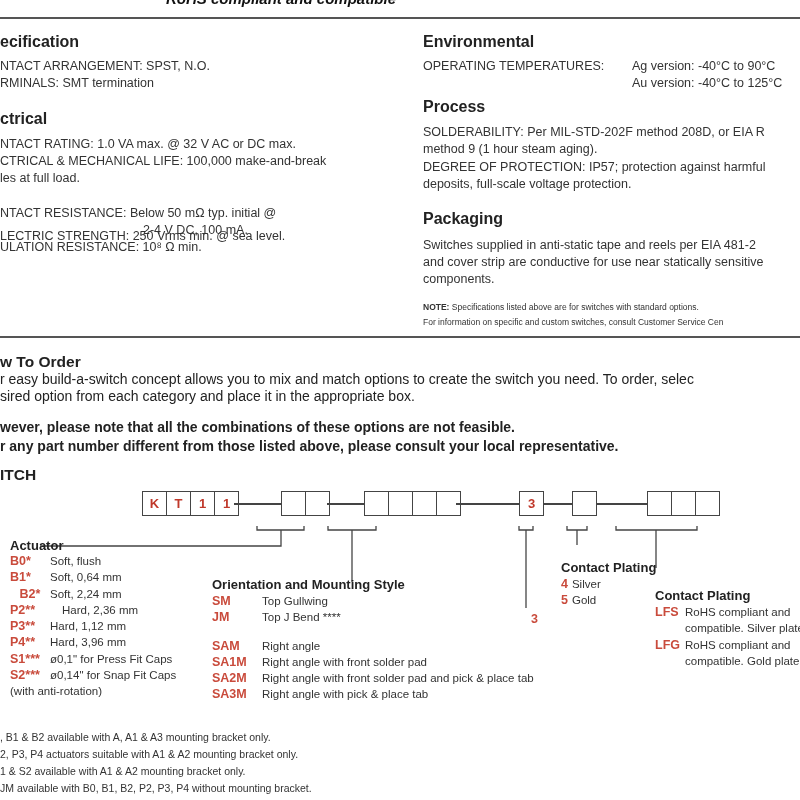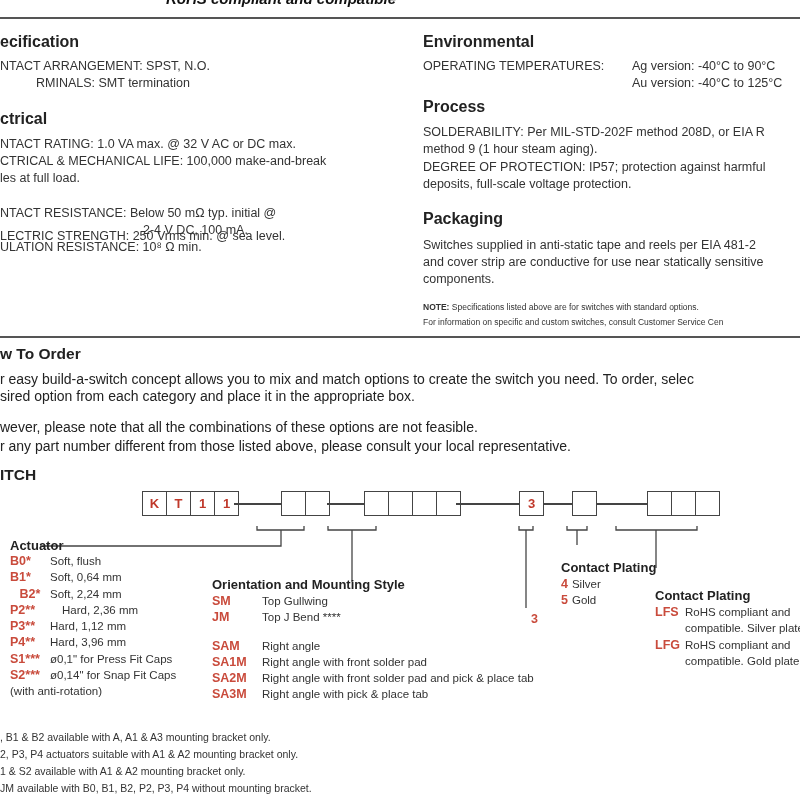--- a/index.html
+++ b/index.html
@@ -5,39 +5,39 @@
   html,body{margin:0;padding:0;background:#fff;}
   body{width:800px;height:800px;position:relative;overflow:hidden;font-family:"Liberation Sans",sans-serif;color:#222;}
   .abs{position:absolute;white-space:nowrap;}
   .top-title{left:166px;top:-10px;font-size:15px;font-weight:bold;font-style:italic;color:#111;}
   .rule{position:absolute;left:0;width:800px;height:2px;background:#555;}
   .h2{font-size:16px;font-weight:bold;color:#222;}
   .body{font-size:12.5px;color:#333;line-height:17px;}
   .note{font-size:8.5px;color:#333;line-height:15px;}
   .h-order{font-size:15.5px;font-weight:bold;color:#222;}
   .order-text{font-size:14px;color:#222;line-height:17px;}
-  .order-bold{font-size:14px;font-weight:normal;color:#222;line-height:19px;}
+  .order-bold{font-size:14px;font-weight:bold;color:#222;line-height:19px;}
   .box-group{position:absolute;display:flex;top:491px;height:25px;}
   .box{width:23px;height:23px;border:1px solid #444;margin-left:-1px;display:flex;align-items:center;justify-content:center;font-weight:bold;font-size:13px;color:#c0392b;background:#fff;}
   .box:first-child{margin-left:0;}
   .line{position:absolute;background:#444;}
   .cat-title{font-size:13px;font-weight:bold;color:#222;}
   .opt{font-size:11.5px;color:#333;line-height:16.3px;display:flex;}
   .code{color:#c94b3c;font-weight:bold;font-size:12.5px;}
   .foot{font-size:10.5px;color:#333;line-height:17px;}
 </style>
 </head>
 <body>
 
 <div class="abs top-title">RoHS compliant and compatible</div>
 <div class="rule" style="top:17px;"></div>
 
 <div class="abs h2" style="left:0;top:33px;">ecification</div>
 <div class="abs body" style="left:0;top:58px;">NTACT ARRANGEMENT: SPST, N.O.</div>
-<div class="abs body" style="left:0;top:75px;margin-left:36px;">RMINALS: SMT termination</div>
+<div class="abs body" style="left:0;top:75px;">RMINALS: SMT termination</div>
 
 <div class="abs h2" style="left:0;top:110px;">ctrical</div>
 <div class="abs body" style="left:0;top:136px;">NTACT RATING: 1.0 VA max. @ 32 V AC or DC max.</div>
 <div class="abs body" style="left:0;top:153px;">CTRICAL &amp; MECHANICAL LIFE: 100,000 make-and-break</div>
 <div class="abs body" style="left:0;top:170px;">les at full load.</div>
 <div class="abs body" style="left:0;top:200px;margin-top:28px;">LECTRIC STRENGTH: 250 Vrms min. @ sea level.</div>
 <div class="abs body" style="left:0;top:205px;">NTACT RESISTANCE:  Below 50 mΩ typ. initial @</div>
 <div class="abs body" style="left:143px;top:222px;">2-4 V DC, 100 mA.</div>
 <div class="abs body" style="left:0;top:239px;">ULATION RESISTANCE: 10⁸ Ω min.</div>
 
@@ -55,21 +55,21 @@
 <div class="abs h2" style="left:423px;top:210px;">Packaging</div>
 <div class="abs body" style="left:423px;top:237px;">Switches supplied in anti-static tape and reels per EIA 481-2</div>
 <div class="abs body" style="left:423px;top:254px;">and cover strip are conductive for use near statically sensitive</div>
 <div class="abs body" style="left:423px;top:271px;">components.</div>
 
 <div class="abs note" style="left:423px;top:300px;"><b>NOTE:</b><span> Specifications listed above are for switches with standard options.</span></div>
 <div class="abs note" style="left:423px;top:315px;">For information on specific and custom switches, consult Customer Service Cen</div>
 
 <div class="rule" style="top:336px;"></div>
 
-<div class="abs h-order" style="left:0;top:345px;text-align:right;">w To Order</div>
+<div class="abs h-order" style="left:0;top:353px;text-align:right;">w To Order</div>
 <div class="abs order-text" style="left:0;top:371px;">r easy build-a-switch concept allows you to mix and match options to create the switch you need. To order, selec</div>
 <div class="abs order-text" style="left:0;top:388px;">sired option from each category and place it in the appropriate box.</div>
 <div class="abs order-bold" style="left:0;top:418px;">wever, please note that all the combinations of these options are not feasible.</div>
 <div class="abs order-bold" style="left:0;top:437px;">r any part number different from those listed above, please consult your local representative.</div>
 <div class="abs h-order" style="left:0;top:466px;">ITCH</div>
 
 <div class="box-group" style="left:142px;">
   <div class="box">K</div>
   <div class="box">T</div>
   <div class="box">1</div>

